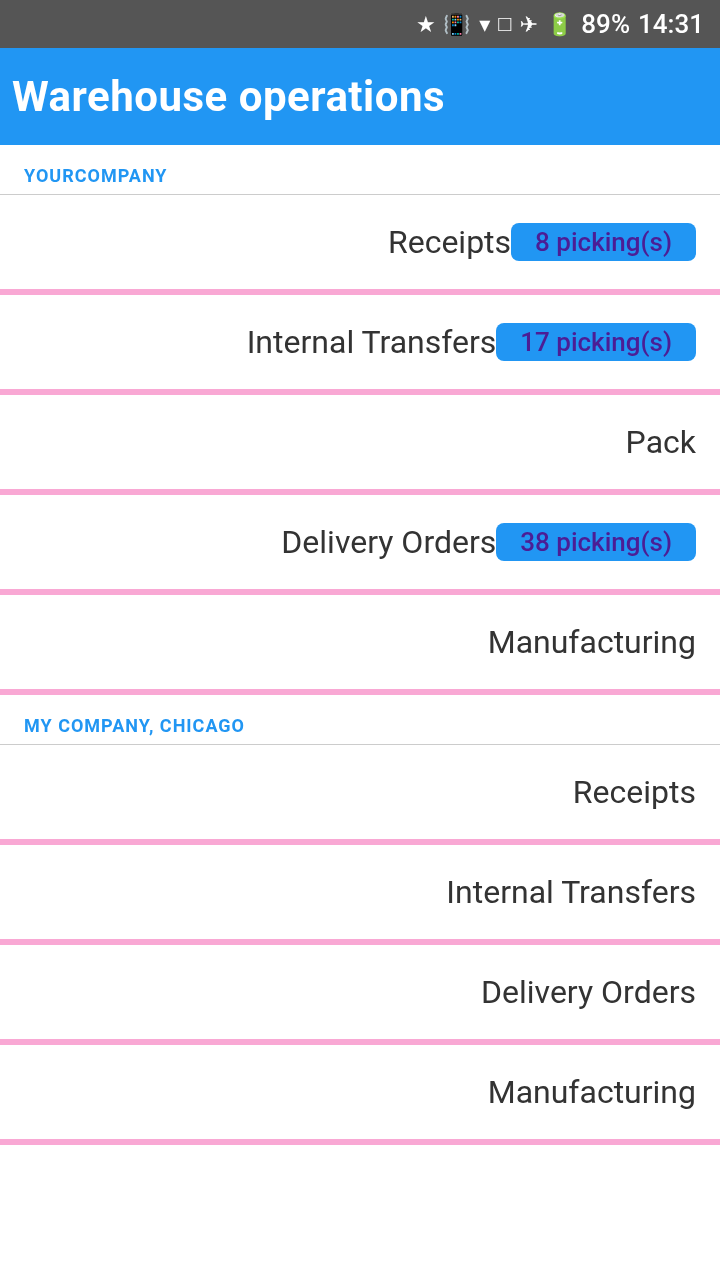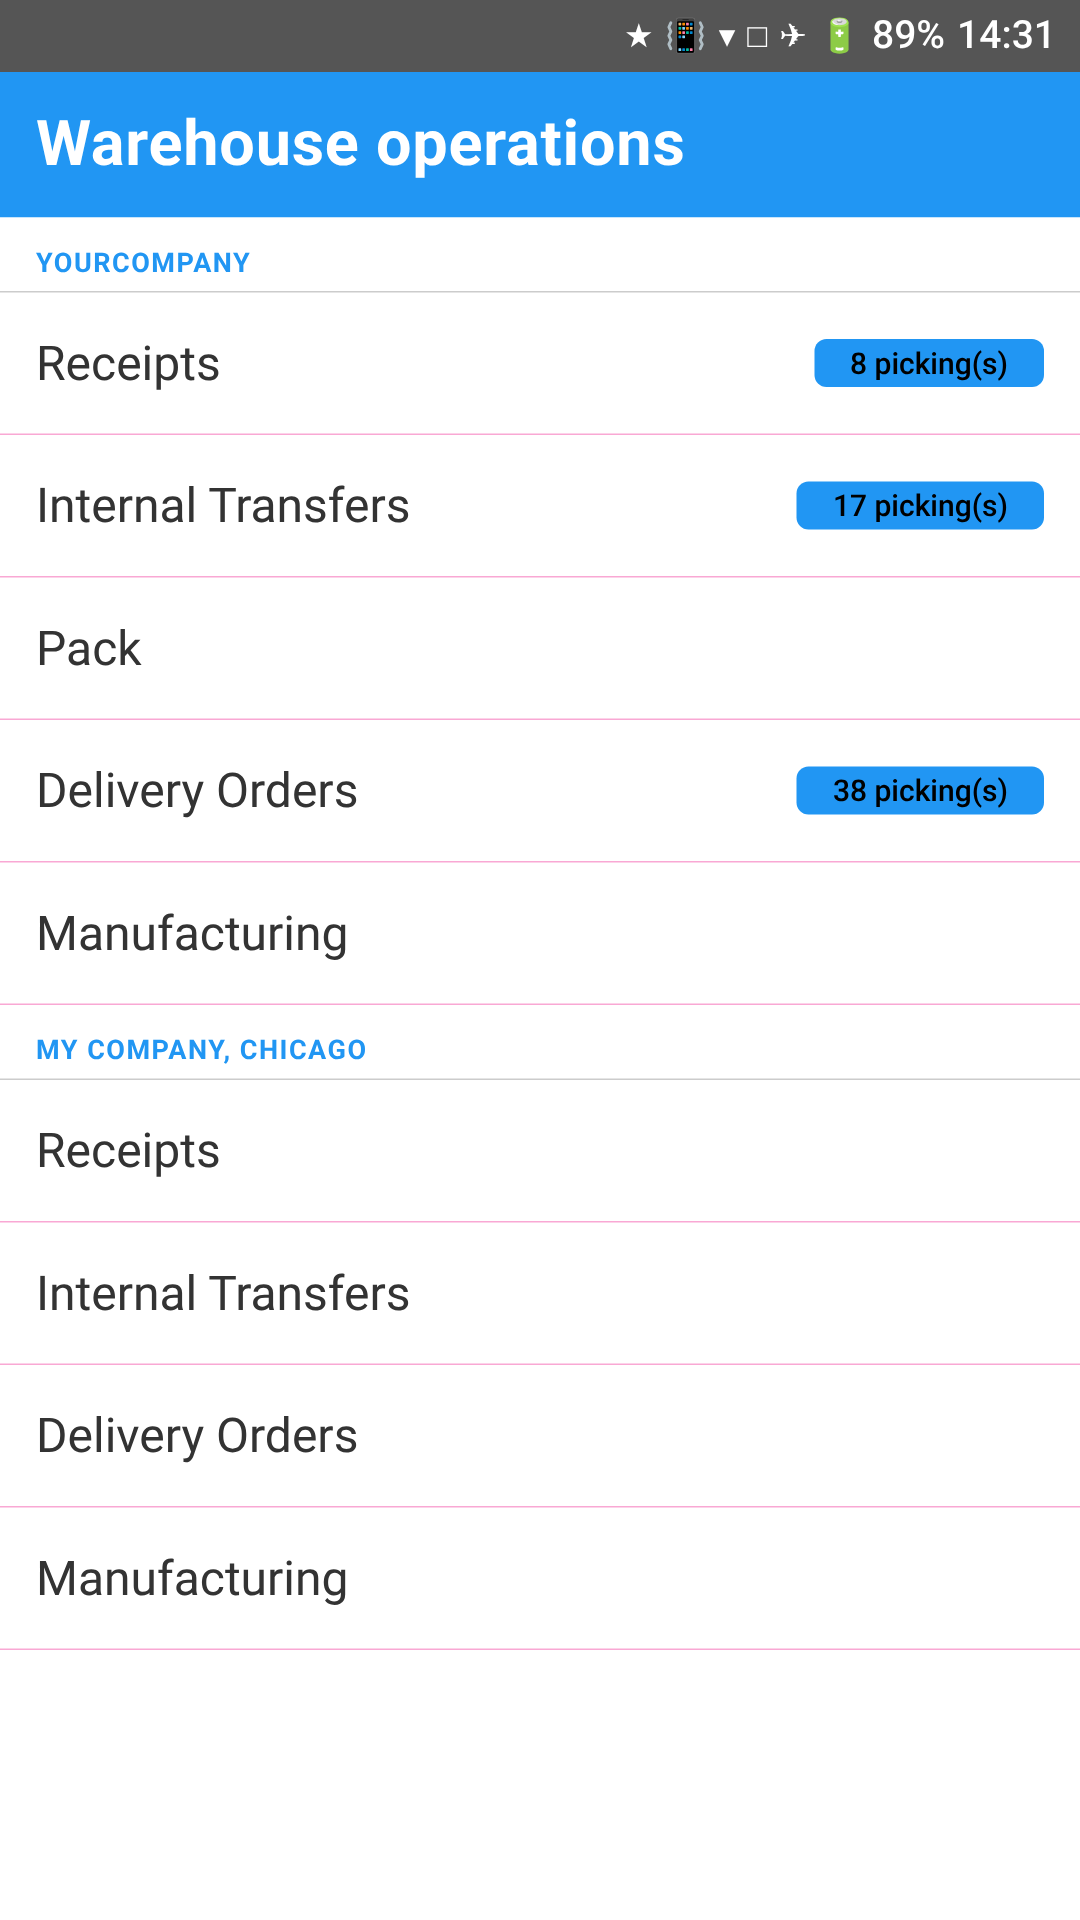--- a/index.html
+++ b/index.html
@@ -33,21 +33,21 @@
       font-weight: 500;
     }
     .status-icon {
       color: #fff;
       font-size: 22px;
     }
 
     
     .app-header {
       background: #2196F3;
-      padding: 24px 24px;
+      padding: 24px 12px;
       min-height: 90px;
       display: flex;
       align-items: center;
     }
     .app-title {
       color: #fff;
       font-size: 42px;
       font-weight: 700;
       letter-spacing: 0.5px;
     }
@@ -69,36 +69,36 @@
     .section-divider {
       height: 1px;
       background: #ccc;
       margin: 0 0;
     }
 
     
     .operation-row {
       display: flex;
       align-items: center;
-      justify-content: space-between;
+      justify-content: flex-end;
       padding: 28px 24px;
-      border-bottom: 1px solid #f9a8d4;
+      border-bottom: 6px solid #f9a8d4;
       min-height: 88px;
     }
     .operation-label {
       font-size: 32px;
       color: #333;
       font-weight: 400;
     }
     .picking-badge {
       background: #2196F3;
-      color: #000000;
+      color: #4c1d95;
       border-radius: 8px;
       padding: 4px 24px;
-      font-size: 20px;
+      font-size: 26px;
       font-weight: 500;
       white-space: nowrap;
     }
   </style>
 </head>
 <body>
 
 <div class="status-bar">
   <div class="status-icons">
     <span class="status-icon">★</span>

